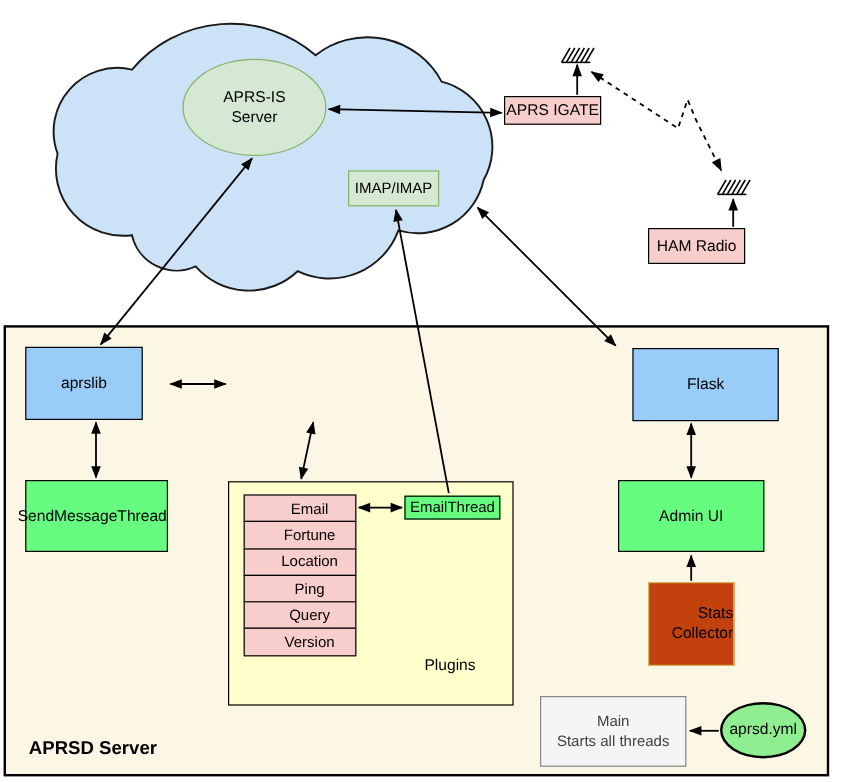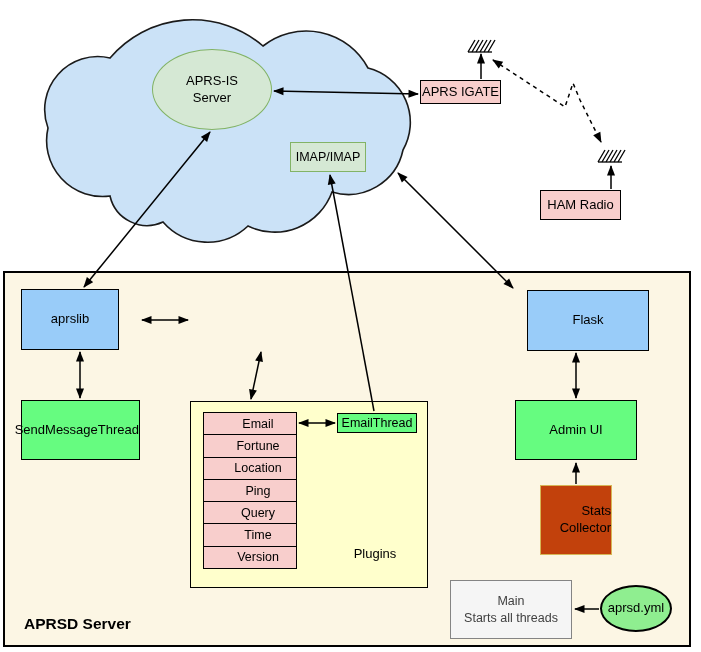--- a/index.html
+++ b/index.html
@@ -87,21 +87,20 @@
     <span>SendMessageThread</span>
   </div>
 
   <div class="node b-yellow" style="left:190px;top:401px;width:238px;height:187px;"></div>
   <div class="plugin-stack">
     <div class="plugin-row">Email</div>
     <div class="plugin-row">Fortune</div>
     <div class="plugin-row">Location</div>
     <div class="plugin-row">Ping</div>
     <div class="plugin-row">Query</div>
-    <div class="plugin-row">Time</div>
     <div class="plugin-row">Version</div>
   </div>
   <div class="plugins-label">Plugins</div>
   <div class="node b-green small" style="left:337px;top:413px;width:80px;height:20px;">
     <span>EmailThread</span>
   </div>
 
   <div class="node b-blue" style="left:515px;top:290px;width:122px;height:61px;margin-left:12px;">
     <span>Flask</span>
   </div>

